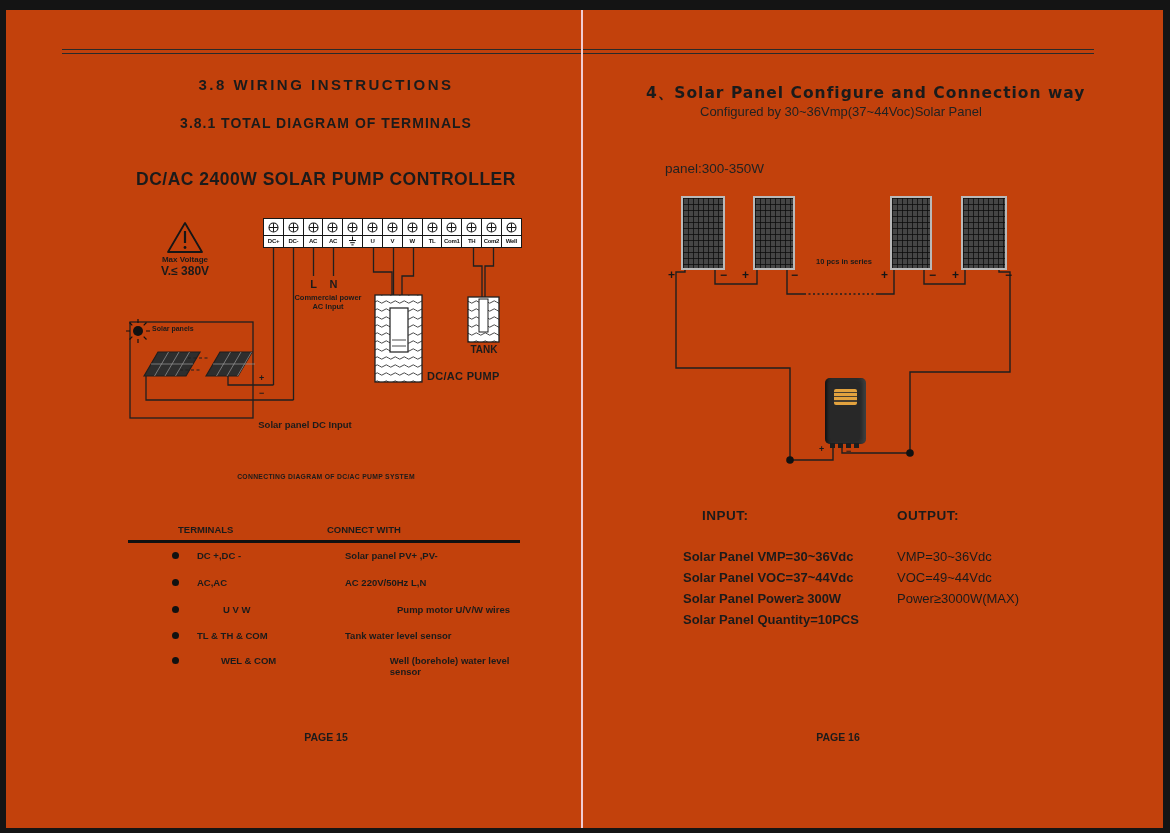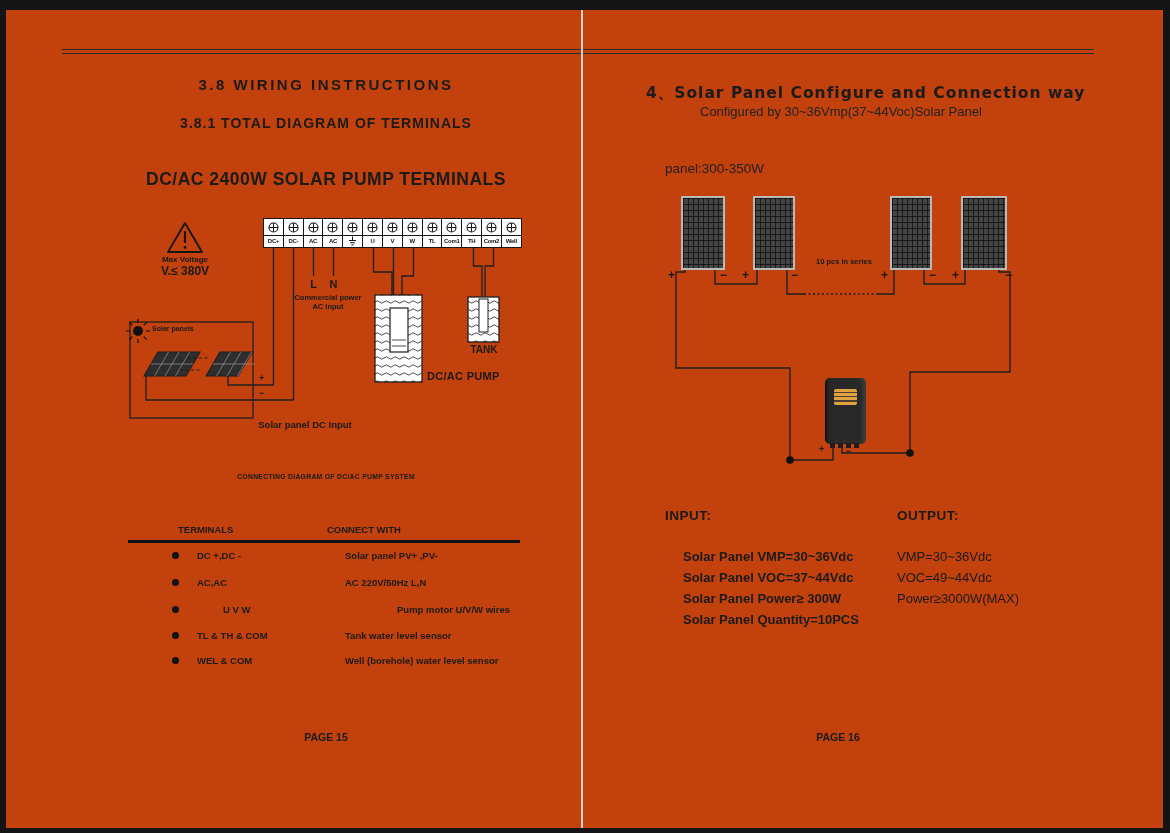--- a/index.html
+++ b/index.html
@@ -45,21 +45,21 @@
 <body>
 
 <div class="canvas">
  <div class="sheet">
 
   <div class="rule-top"></div>
   <div class="divider"></div>
 
   <div class="abs ctr b" style="left:32px;top:66px;width:576px;font-size:15px;letter-spacing:2.5px;">3.8 WIRING INSTRUCTIONS</div>
   <div class="abs ctr b" style="left:32px;top:105px;width:576px;font-size:14px;letter-spacing:1px;">3.8.1 TOTAL DIAGRAM OF TERMINALS</div>
-  <div class="abs ctr b" style="left:32px;top:159px;width:576px;font-size:17.5px;letter-spacing:0.5px;">DC/AC 2400W SOLAR PUMP TERMINALS</div>
+  <div class="abs ctr b" style="left:32px;top:159px;width:576px;font-size:17.5px;letter-spacing:0.5px;">DC/AC 2400W SOLAR PUMP CONTROLLER</div>
 
   <svg class="overlay" viewBox="0 0 1157 818">
     <defs>
       <pattern id="wav" width="9" height="8" patternUnits="userSpaceOnUse">
         <rect width="9" height="8" fill="#ffffff"></rect>
         <path d="M0 4 Q2.25 1.6 4.5 4 T9 4" fill="none" stroke="#4a4a4a" stroke-width="1"></path>
       </pattern>
     </defs>
 
     <g stroke="#1f1f1f" stroke-width="1.3" fill="none">
@@ -278,21 +278,21 @@
   <div class="trow" style="top:594px;gap:26px;">
     <span class="bullet"></span>
     <span class="tterm">U V W</span>
     <span class="tconn">Pump motor U/V/W wires</span>
       </div>
   <div class="trow" style="top:620px;">
     <span class="bullet"></span>
     <span class="tterm">TL &amp; TH &amp; COM</span>
     <span class="tconn">Tank water level sensor</span>
       </div>
-  <div class="trow" style="top:645px;">
+  <div class="trow" style="top:645px;gap:24px;">
     <span class="bullet"></span>
     <span class="tterm">WEL &amp; COM</span>
     <span class="tconn">Well (borehole) water level sensor</span>
       </div>
 
   <div class="abs ctr b" style="left:32px;top:721px;width:576px;font-size:10.5px;">PAGE 15</div>
 
   <div class="abs b" style="left:640px;top:66px;font-size:15.5px;letter-spacing:1px;font-family:'DejaVu Sans',sans-serif;margin-top:7px;">4、Solar Panel Configure and Connection way</div>
   <div class="abs" style="left:694px;top:94px;font-size:13px;color:#222;">Configured by 30~36Vmp(37~44Voc)Solar Panel</div>
   <div class="abs" style="left:659px;top:151px;font-size:13.5px;color:#222;">panel:300-350W</div>
@@ -313,21 +313,21 @@
 
   <div class="abs b" style="left:810px;top:247px;font-size:7.5px;">10 pcs in series</div>
 
   <div class="ctrl">
     <div class="ctrl-screen"></div>
     <div class="ctrl-bumps"></div>
   </div>
   <div class="abs b" style="left:813px;top:434px;font-size:9px;">+</div>
   <div class="abs b" style="left:840px;top:436px;font-size:9px;">−</div>
 
-  <div class="abs b" style="left:659px;top:498px;font-size:13.5px;letter-spacing:0.5px;">INPUT:</div>
+  <div class="abs b" style="left:696px;top:498px;font-size:13.5px;letter-spacing:0.5px;">INPUT:</div>
   <div class="abs b" style="left:891px;top:498px;font-size:13.5px;letter-spacing:0.5px;">OUTPUT:</div>
 
   <div class="abs" style="left:677px;top:536px;font-size:13px;font-weight:bold;line-height:21px;">
     <div>Solar Panel VMP=30~36Vdc</div>
     <div>Solar Panel VOC=37~44Vdc</div>
     <div>Solar Panel Power≥ 300W</div>
     <div>Solar Panel Quantity=10PCS</div>
   </div>
   <div class="abs" style="left:891px;top:536px;font-size:13px;font-weight:normal;line-height:21px;">
     <div>VMP=30~36Vdc</div>

